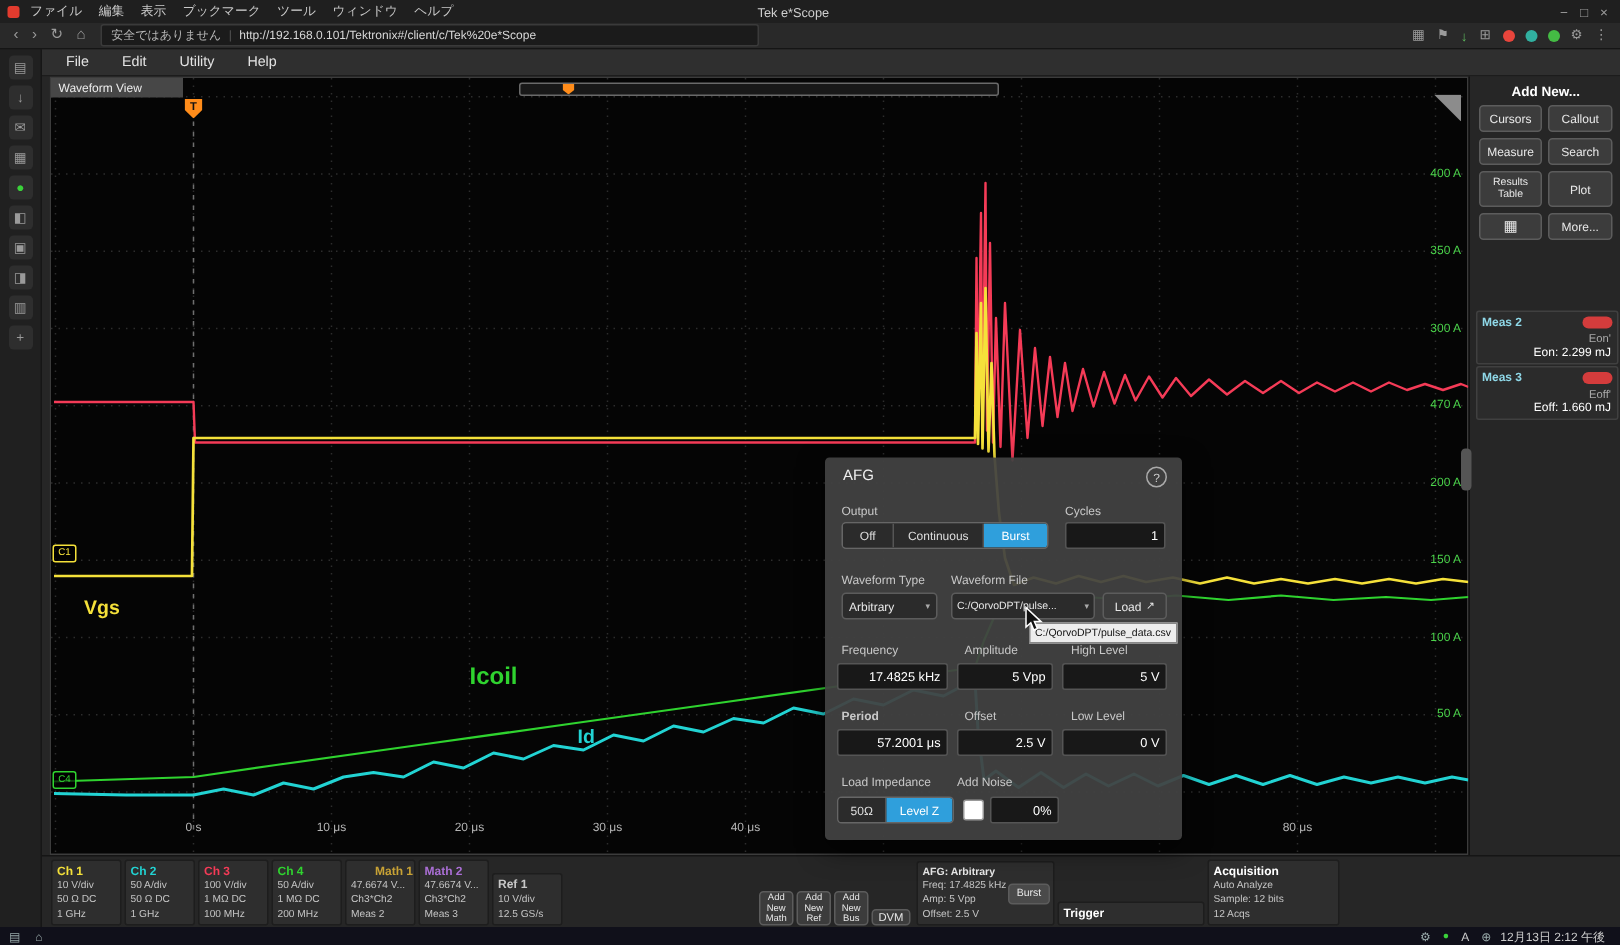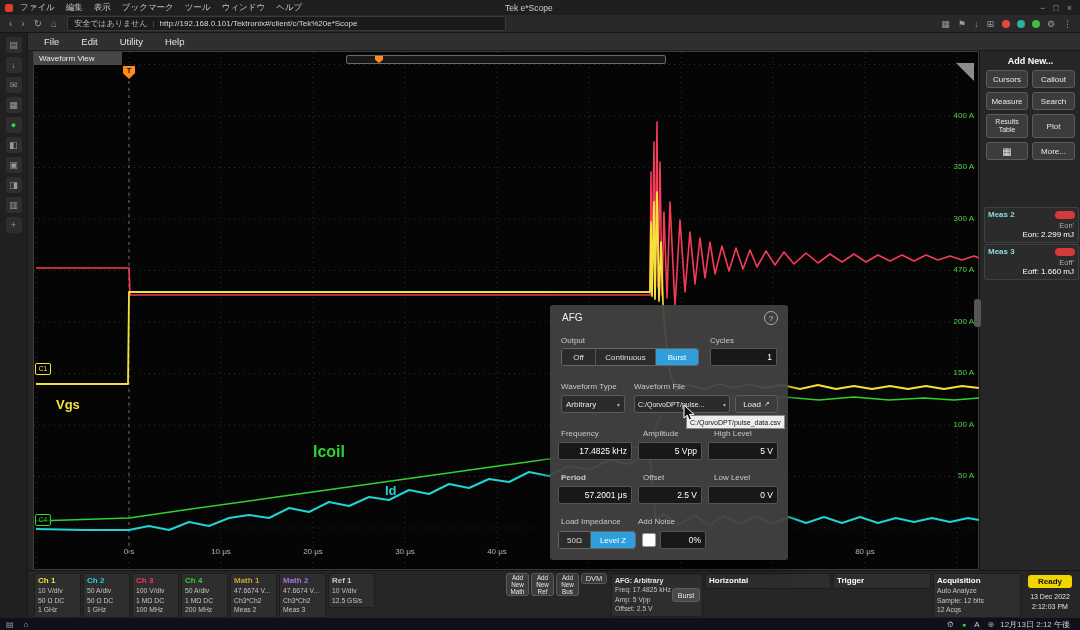--- a/index.html
+++ b/index.html
@@ -236,21 +236,21 @@
     <div class="lbl" style="left:88px;top:212px;">Add Noise</div>
     <div class="seg" style="position:absolute;left:8px;top:226px;height:18px;">
       <div style="width:32px;background:#2b2b2b;">50Ω</div>
       <div style="width: 44px; color: rgb(255, 255, 255); background: rgb(47, 159, 220);">Level Z</div>
     </div>
     <div style="position:absolute;left:92px;top:228px;width:12px;height:12px;background:#fff;border:1px solid #999;border-radius:2px;"></div>
     <div class="field" style="left:110px;top:226px;width:46px;height:18px;">0%</div>
   </div>
 
   <div class="t" style="left:28px;top:570px;width:1052px;height:48px;background:#262626;border-top:1px solid #151515;box-sizing:border-box;">
-    <div class="flex" style="position:absolute;left:6px;top:2px;height:44px;align-items:flex-start;">
+    <div class="flex" style="position:absolute;left:6px;top:2px;height:44px;align-items:flex-end;">
       <div class="badge" style="width:47px;margin-right:2px;">
         <div class="bname" style="color: rgb(245, 225, 58);">Ch 1</div>
         <div class="bl">10 V/div</div>
         <div class="bl">50 Ω  DC</div>
         <div class="bl">1 GHz</div>
       </div>
       <div class="badge" style="width:47px;margin-right:2px;">
         <div class="bname" style="color: rgb(34, 211, 211);">Ch 2</div>
         <div class="bl">50 A/div</div>
         <div class="bl">50 Ω  DC</div>
@@ -262,21 +262,21 @@
         <div class="bl">1 MΩ  DC</div>
         <div class="bl">100 MHz</div>
       </div>
       <div class="badge" style="width:47px;margin-right:2px;">
         <div class="bname" style="color: rgb(47, 211, 47);">Ch 4</div>
         <div class="bl">50 A/div</div>
         <div class="bl">1 MΩ  DC</div>
         <div class="bl">200 MHz</div>
       </div>
       <div class="badge" style="width:47px;margin-right:2px;">
-        <div class="bname" style="color: rgb(200, 162, 53);">Math 1</div>
+        <div class="bname" style="color: rgb(200, 162, 53); margin-left: 16px;">Math 1</div>
         <div class="bl">47.6674 V...</div>
         <div class="bl">Ch3*Ch2</div>
         <div class="bl">Meas 2</div>
       </div>
       <div class="badge" style="width:47px;margin-right:2px;">
         <div class="bname" style="color: rgb(171, 111, 214);">Math 2</div>
         <div class="bl">47.6674 V...</div>
         <div class="bl">Ch3*Ch2</div>
         <div class="bl">Meas 3</div>
       </div>
@@ -307,29 +307,20 @@
       <div class="btn" style="width:26px;margin-right:4px;font-size:7.5px;">DVM</div>
 
       <div class="badge" style="width:92px;margin-right:2px;">
         <div style="font-size:7px;font-weight:bold;color:#e8e8e8;line-height:9px;">AFG: Arbitrary</div>
         <div class="bl">Freq: 17.4825 kHz</div>
         <div class="bl">Amp: 5 Vpp</div>
         <div class="bl">Offset: 2.5 V</div>
         <div class="btn" style="position:absolute;right:2px;top:14px;width:28px;height:14px;font-size:7px;background:#4a4a4a;">Burst</div>
       </div>
 
-      <div class="badge" style="width:126px;margin-right:2px;">
-        <div style="font-size:8px;font-weight:bold;color:#fff;line-height:10px;">Horizontal</div>
-        <div class="bl t" style="left:4px;top:13px;">10 μs/div</div>
-        <div class="bl t" style="left:70px;top:13px;">100 μs</div>
-        <div class="bl t" style="left:4px;top:22px;">SR: 12.5 GS/s</div>
-        <div class="bl t" style="left:70px;top:22px;">80 ps/pt</div>
-        <div class="bl t" style="left:4px;top:31px;">RL: 1.25 Mpts</div>
-        <div class="bl t" style="left:70px;top:31px;">10%</div>
-      </div>
 
       <div class="badge" style="width:98px;margin-right:2px;">
         <div style="font-size:8px;font-weight:bold;color:#fff;line-height:10px;">Trigger</div>
         <span class="t" style="left:4px;top:17px;font-size:7.5px;color:#ddd;">Aux</span>
         <svg style="position:absolute;left:44px;top:16px;" width="10" height="10" viewBox="0 0 10 10">
             <path d="M1,9 H5 V1 H9" fill="none" stroke="#ddd" stroke-width="1.2"></path>
           </svg>
         <span class="t" style="left:62px;top:17px;font-size:7.5px;color:#ddd;">1 V</span>
       </div>
 

